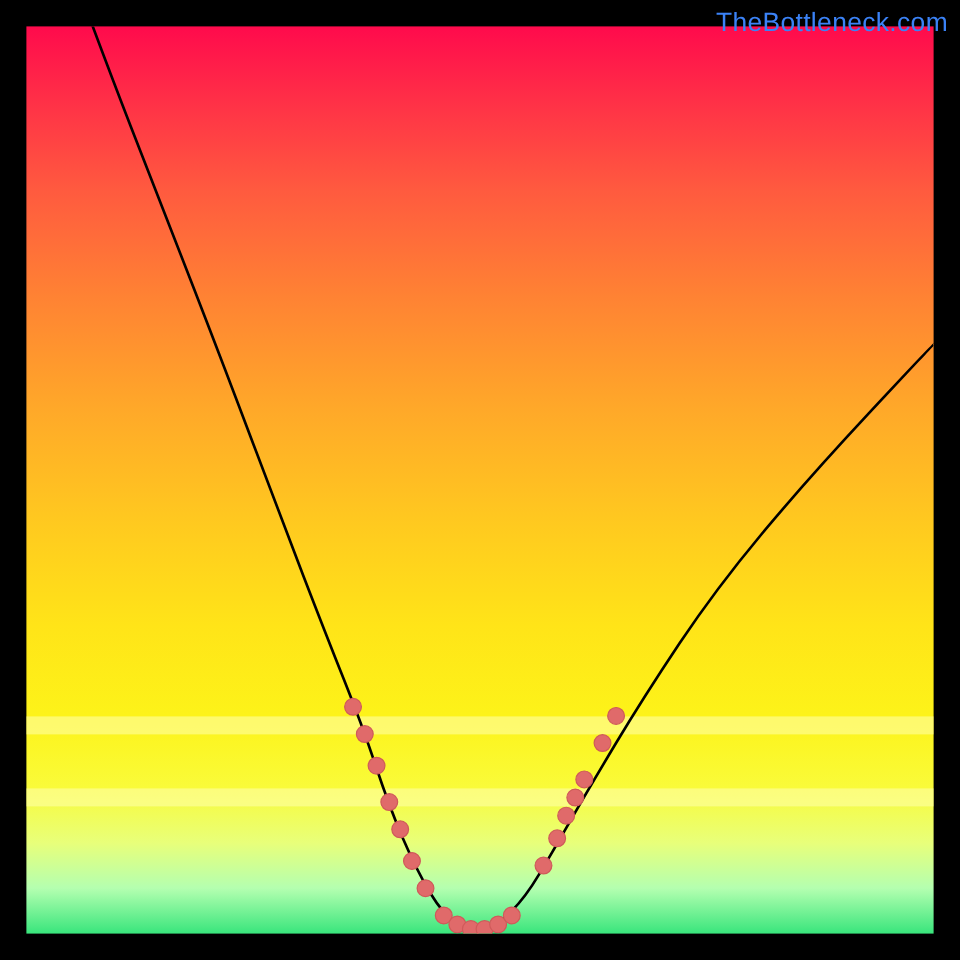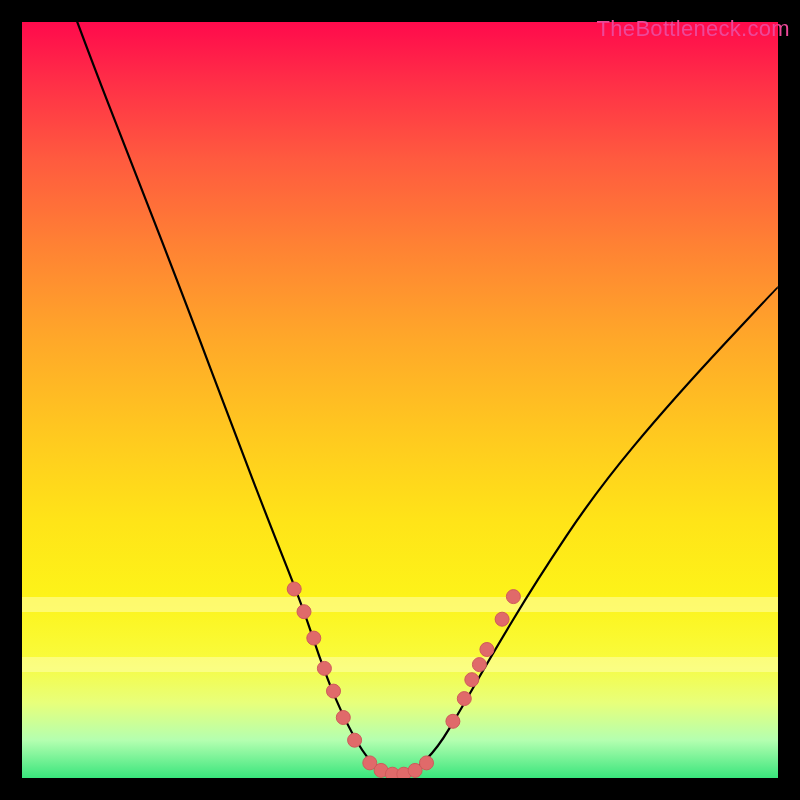--- a/index.html
+++ b/index.html
@@ -26,23 +26,23 @@
       #ffca1f 55%,
       #ffe418 66%,
       #fdf319 76%,
       #f9fb3a 84%,
       #e8ff7a 90%,
       #b4ffb0 95%,
       #39e57c 100%);
   }
   .watermark {
     position: absolute;
-    top: 16px;
+    top: 6px;
     right: 10px;
-    color: #ec4899;
+    color: #3b82f6;
     font-size: 22px;
     font-weight: 500;
     letter-spacing: 0.3px;
     z-index: 5;
   }
   .pale-band {
     position: absolute;
     left: 22px;
     width: 756px;
     pointer-events: none;

